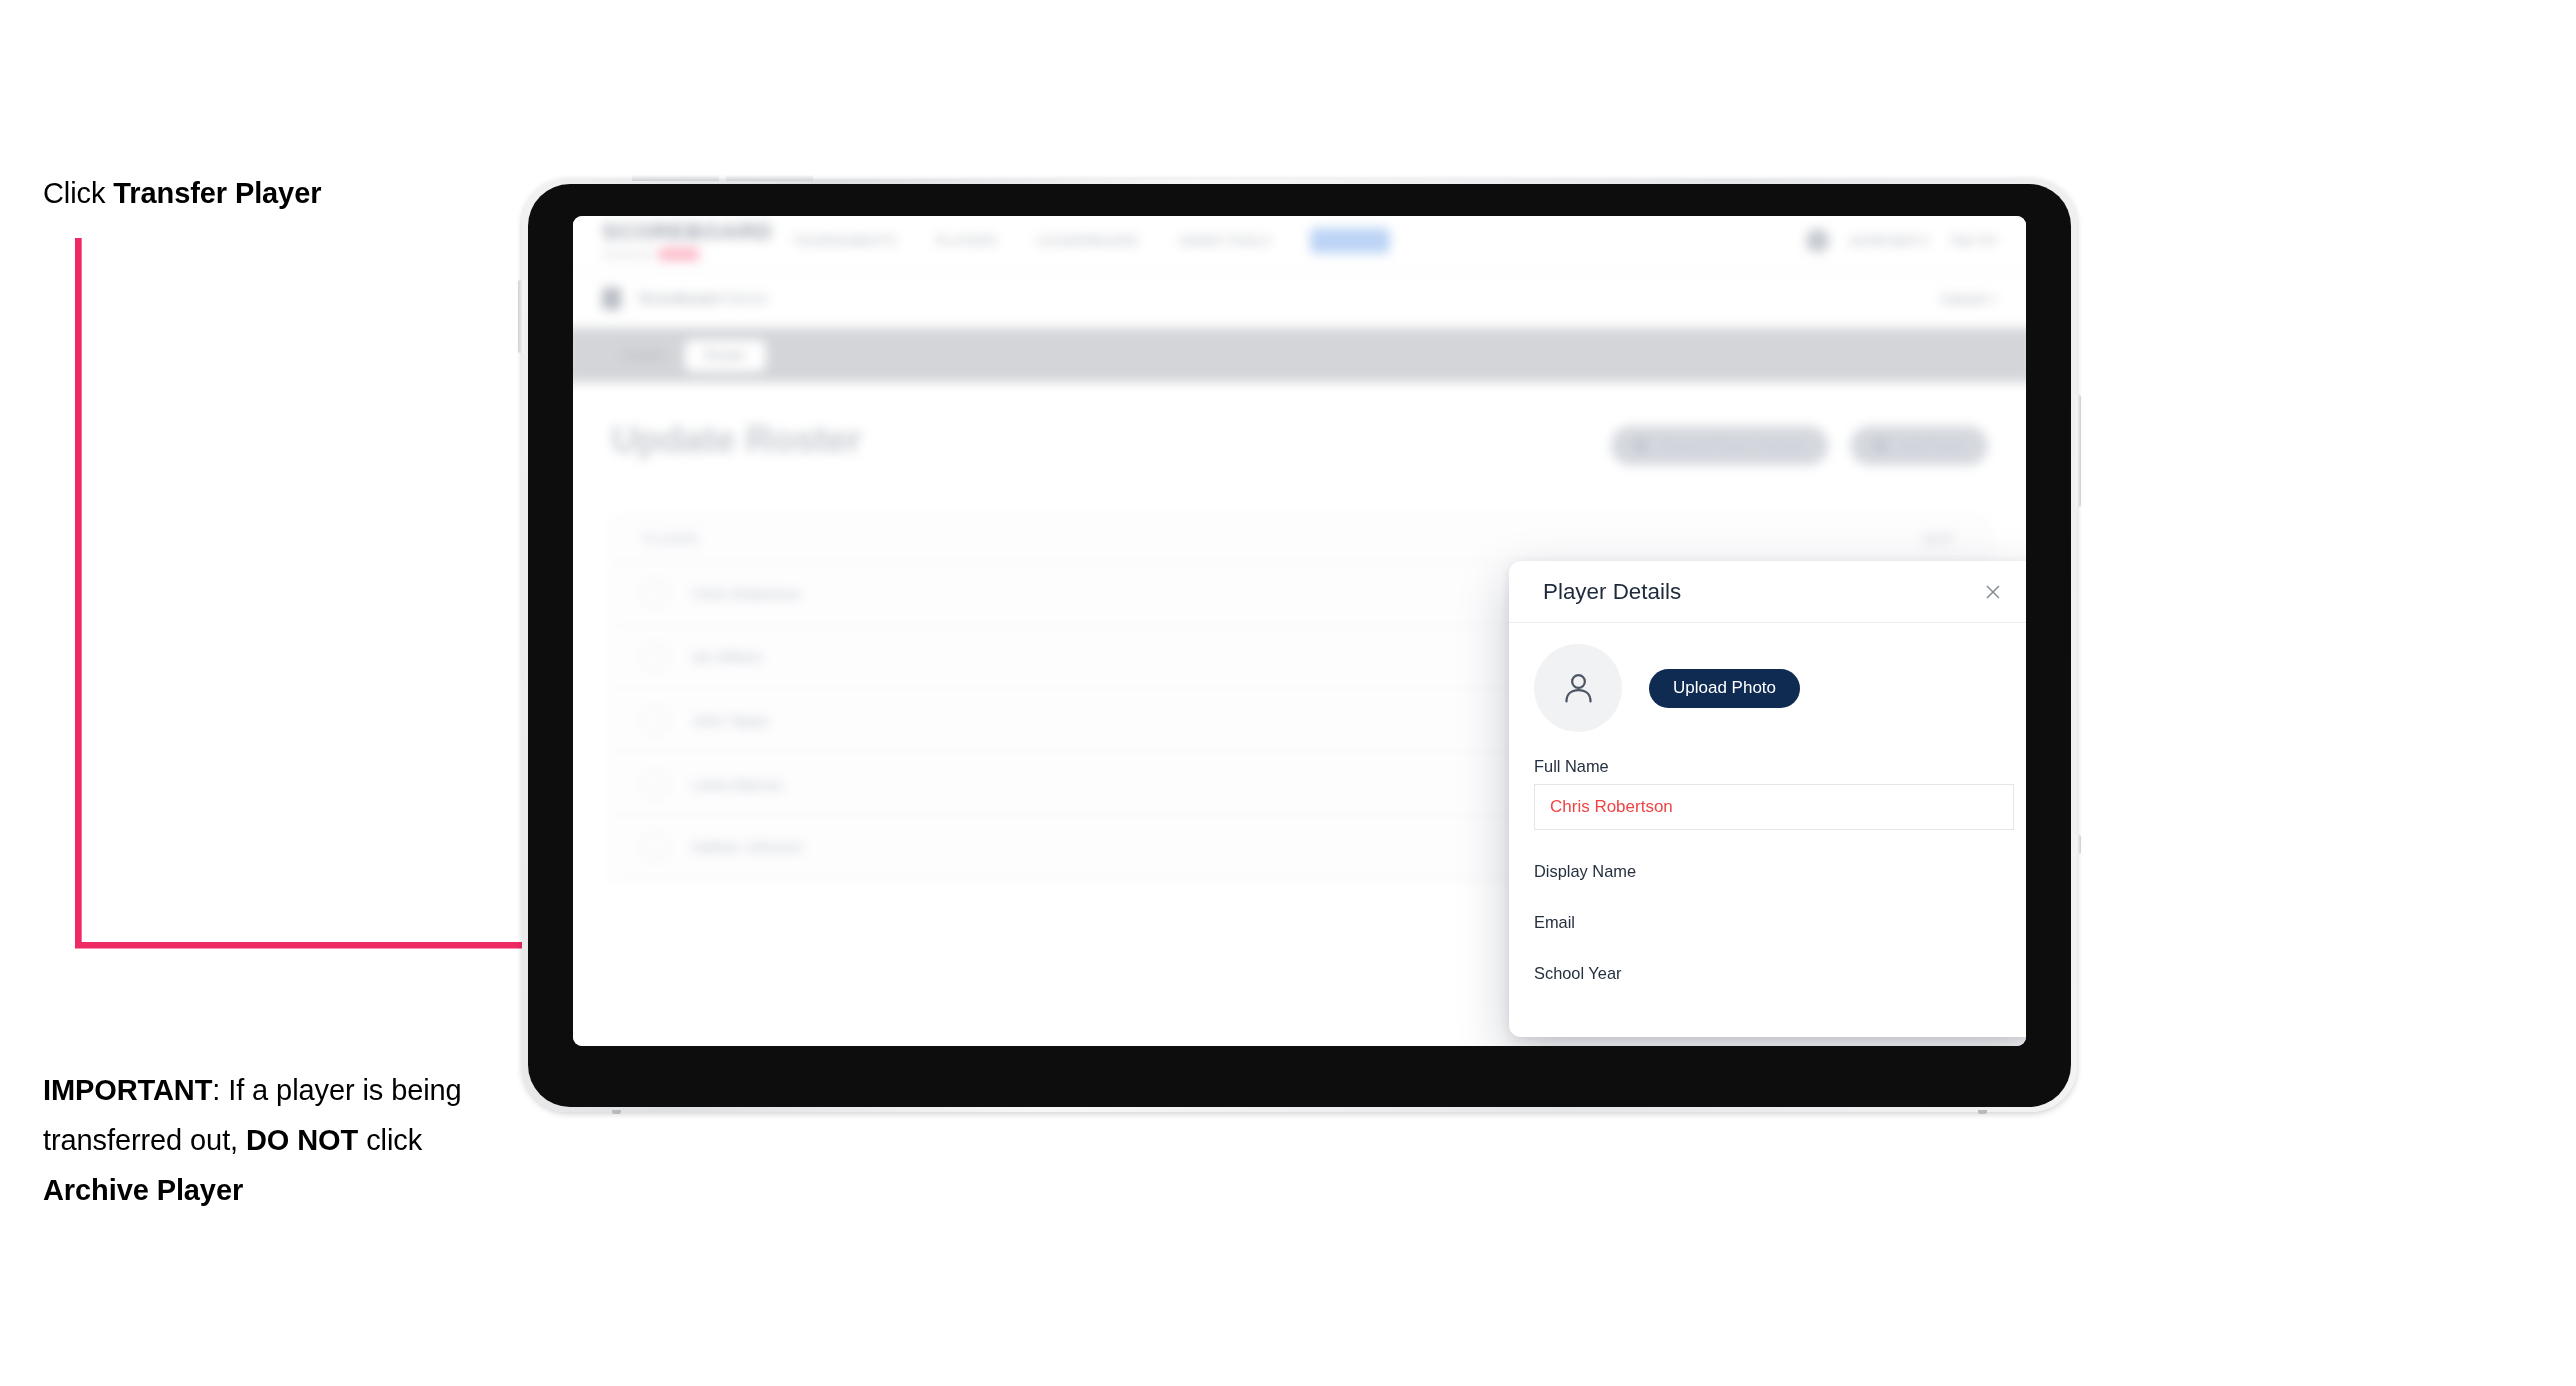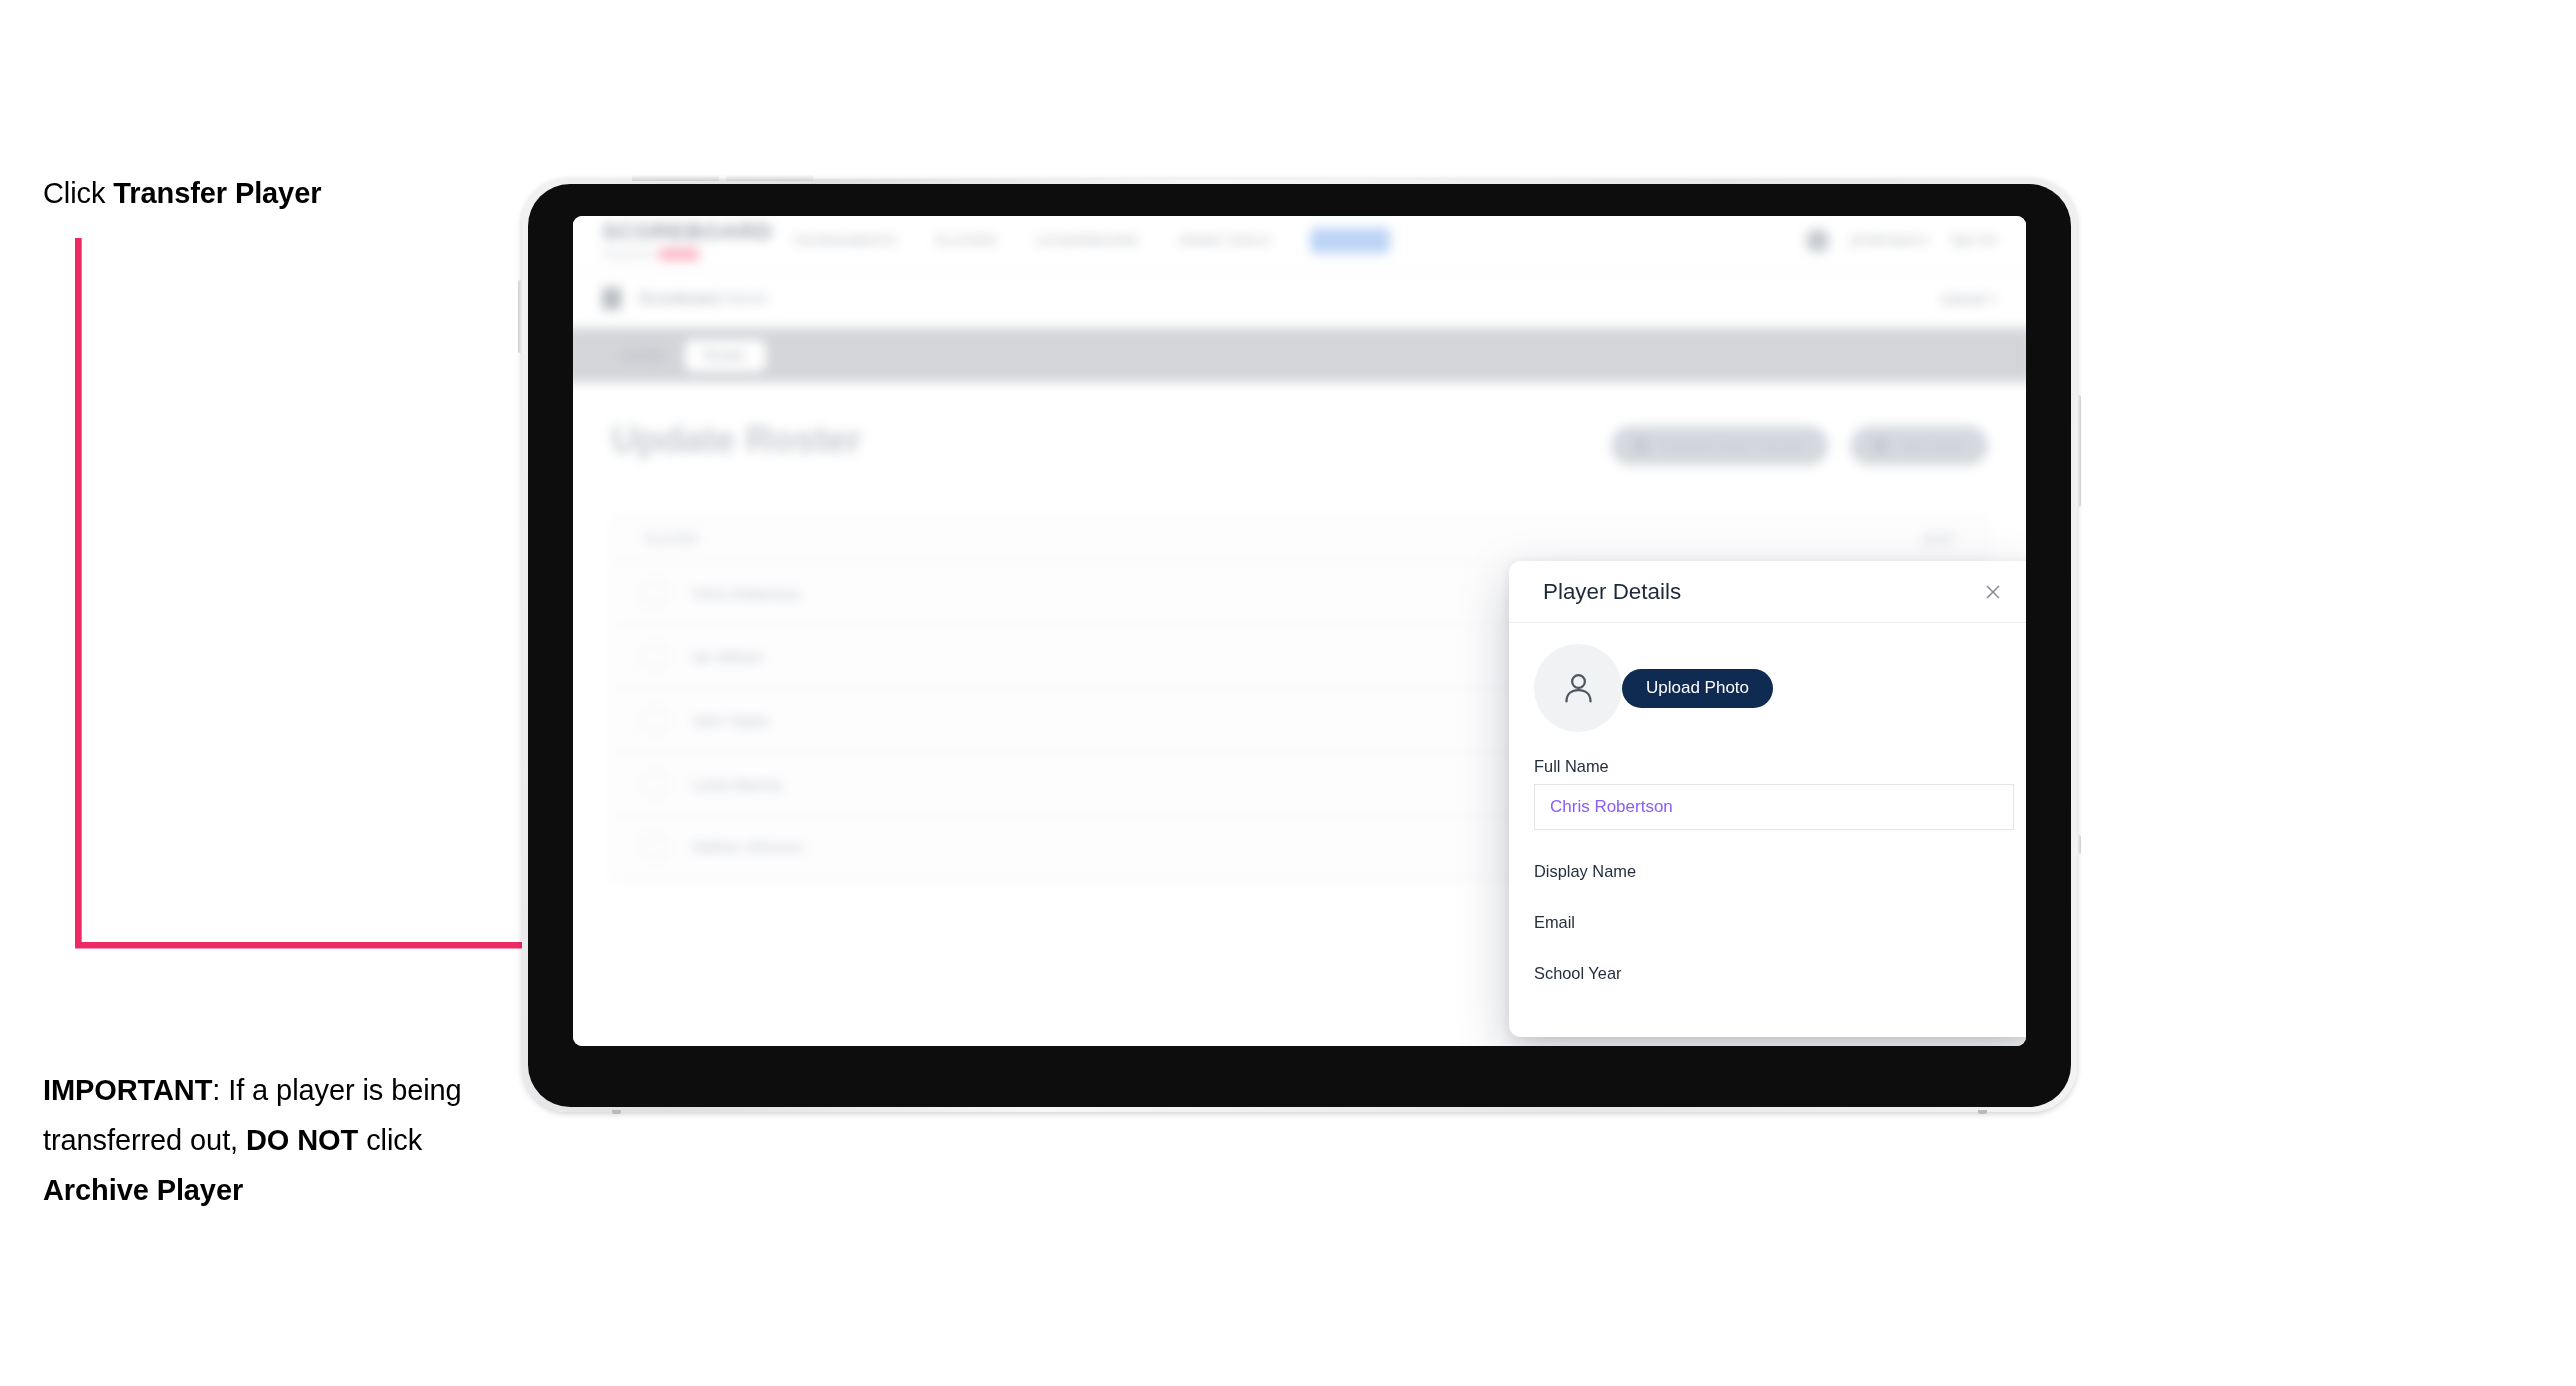--- a/index.html
+++ b/index.html
@@ -293,20 +293,21 @@
     width: 25px; height: 25px;
     display: flex; align-items: center; justify-content: center;
     cursor: pointer;
   }
   #modal-body {
     padding: 21px 25px 22.4px 25px;
   }
   #photo-row {
     display: flex;
     align-items: center;
+    gap: 27px;
     margin-bottom: 25px;
   }
   #avatar-circle {
     width: 88px; height: 88px;
     border-radius: 50%;
     background: #f1f2f4;
     display: flex; align-items: center; justify-content: center;
     flex: 0 0 auto;
   }
   #upload-photo-btn {
@@ -328,21 +329,21 @@
     margin-bottom: 7.5px;
   }
   .field-input {
     width: 100%;
     box-sizing: border-box;
     height: 46px;
     border: 0.7px solid #e3e5e9;
     border-radius: 0;
     background: #ffffff;
     font-size: 17px;
-    color: #8b5cf6;
+    color: #ef4444;
     padding: 0 15px;
     font-family: "Liberation Sans", sans-serif;
     outline: none;
   }
 </style>
 </head>
 <body>
 
 <div class="ann" id="ann-top"><span>Click </span><b>Transfer Player</b></div>
 

